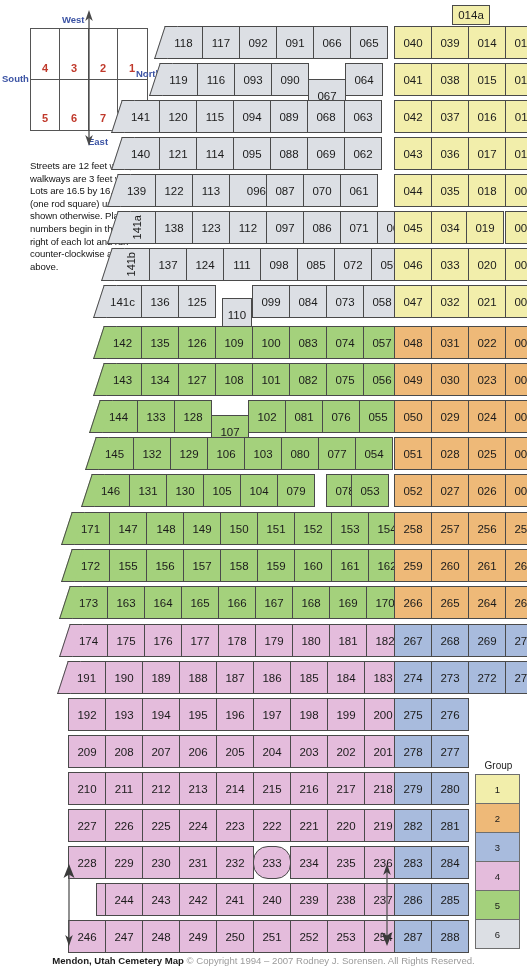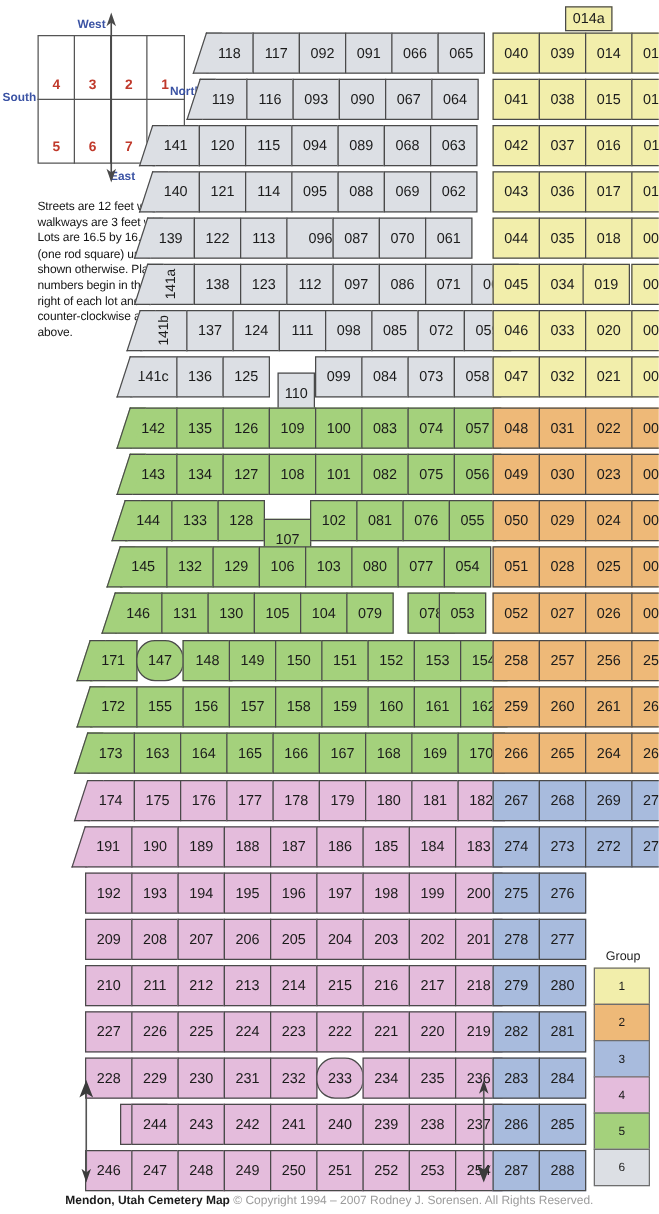--- a/index.html
+++ b/index.html
@@ -126,21 +126,21 @@
       </div>
       <div class="cell g6" style="left: 37px; width: 38px;">
         <span>116</span>
       </div>
       <div class="cell g6" style="left: 74px; width: 38px;">
         <span>093</span>
       </div>
       <div class="cell g6" style="left: 111px; width: 38px;">
         <span>090</span>
       </div>
-      <div class="cell g6" style="left: 148px; width: 38px;">
+      <div class="cell g6" style="left: 148px; width: 38px; margin-top: 16px;">
         <span>067</span>
       </div>
       <div class="cell g6" style="left: 185px; width: 38px;">
         <span>064</span>
       </div>
     </div>
     <div class="row" style="left: 122px; top: 100px;">
       <div class="cell g6 slantL" style="left: 0px; width: 38px;">
         <span>141</span>
       </div>
@@ -414,21 +414,21 @@
         <span>078</span>
       </div>
       <div class="cell g5" style="left: 259px; width: 38px;">
         <span>053</span>
       </div>
     </div>
     <div class="row" style="left: 72px; top: 512px;">
       <div class="cell g5 slantL" style="left: 0px; width: 38px;">
         <span>171</span>
       </div>
-      <div class="cell g5" style="left: 37px; width: 38px; border-radius: 15px;">
+      <div class="cell g5" style="left: 37px; width: 38px;">
         <span>147</span>
       </div>
       <div class="cell g5" style="left: 74px; width: 40px; align-items: center;">
         <span>148</span>
       </div>
       <div class="cell g5" style="left: 111px; width: 38px;">
         <span>149</span>
       </div>
       <div class="cell g5" style="left: 148px; width: 38px;">
         <span>150</span>

